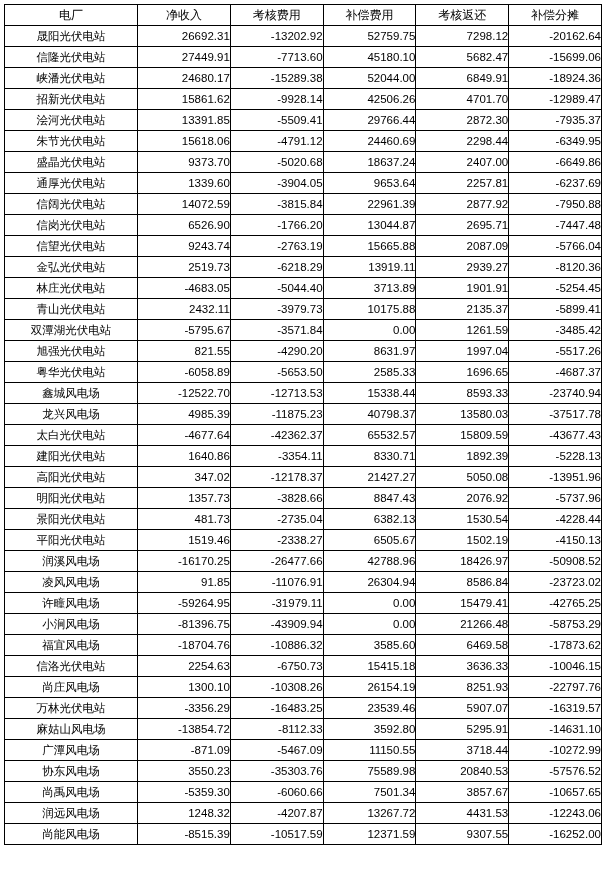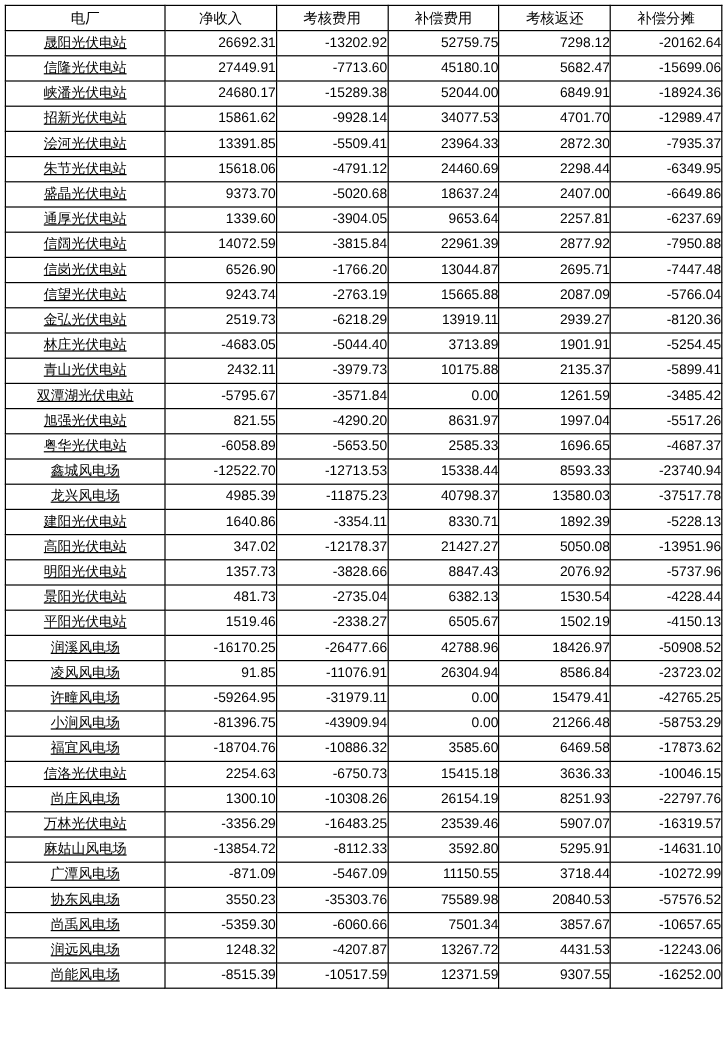--- a/index.html
+++ b/index.html
@@ -34,21 +34,20 @@
     overflow: hidden;
   }
   table.grid th {
     font-weight: normal;
     text-align: center;
     font-size: 12px;
   }
   td.name {
     text-align: center;
     padding: 0 2px;
-    text-decoration: underline;
   }
   td.num {
     text-align: right;
     padding-right: 12px;
     font-family: "Liberation Sans", sans-serif;
   }
   col.c-name { width: 133px; }
   col.c-val  { width: 92.8px; }
 </style>
 </head>
@@ -96,29 +95,29 @@
           <td class="num">24680.17</td>
           <td class="num">-15289.38</td>
           <td class="num">52044.00</td>
           <td class="num">6849.91</td>
           <td class="num">-18924.36</td>
         </tr>
         <tr>
           <td class="name">招新光伏电站</td>
           <td class="num">15861.62</td>
           <td class="num">-9928.14</td>
-          <td class="num">34077.53</td>
+          <td class="num">42506.26</td>
           <td class="num">4701.70</td>
           <td class="num">-12989.47</td>
         </tr>
         <tr>
           <td class="name">浍河光伏电站</td>
           <td class="num">13391.85</td>
           <td class="num">-5509.41</td>
-          <td class="num">23964.33</td>
+          <td class="num">29766.44</td>
           <td class="num">2872.30</td>
           <td class="num">-7935.37</td>
         </tr>
         <tr>
           <td class="name">朱节光伏电站</td>
           <td class="num">15618.06</td>
           <td class="num">-4791.12</td>
           <td class="num">24460.69</td>
           <td class="num">2298.44</td>
           <td class="num">-6349.95</td>
@@ -221,20 +220,28 @@
         </tr>
         <tr>
           <td class="name">龙兴风电场</td>
           <td class="num">4985.39</td>
           <td class="num">-11875.23</td>
           <td class="num">40798.37</td>
           <td class="num">13580.03</td>
           <td class="num">-37517.78</td>
         </tr>
         <tr>
+          <td class="name">太白光伏电站</td>
+          <td class="num">-4677.64</td>
+          <td class="num">-42362.37</td>
+          <td class="num">65532.57</td>
+          <td class="num">15809.59</td>
+          <td class="num">-43677.43</td>
+        </tr>
+        <tr>
           <td class="name">建阳光伏电站</td>
           <td class="num">1640.86</td>
           <td class="num">-3354.11</td>
           <td class="num">8330.71</td>
           <td class="num">1892.39</td>
           <td class="num">-5228.13</td>
         </tr>
         <tr>
           <td class="name">高阳光伏电站</td>
           <td class="num">347.02</td>

